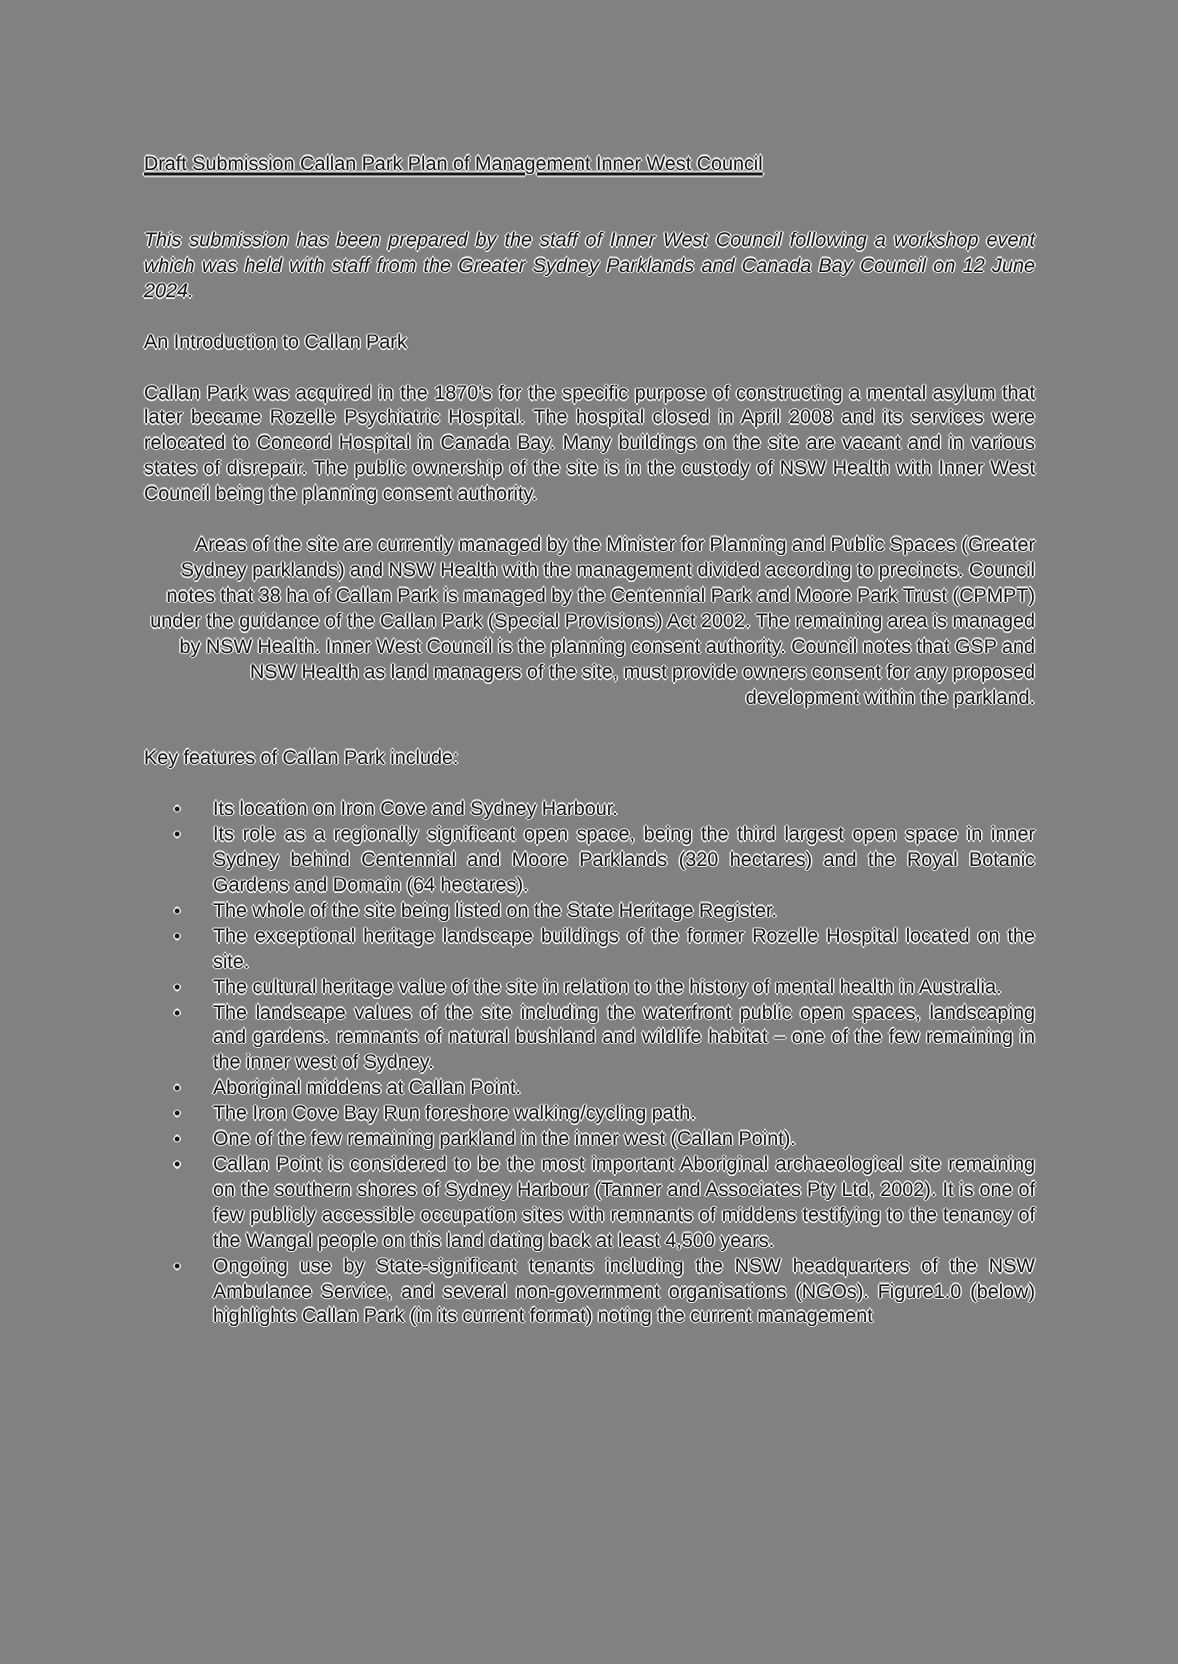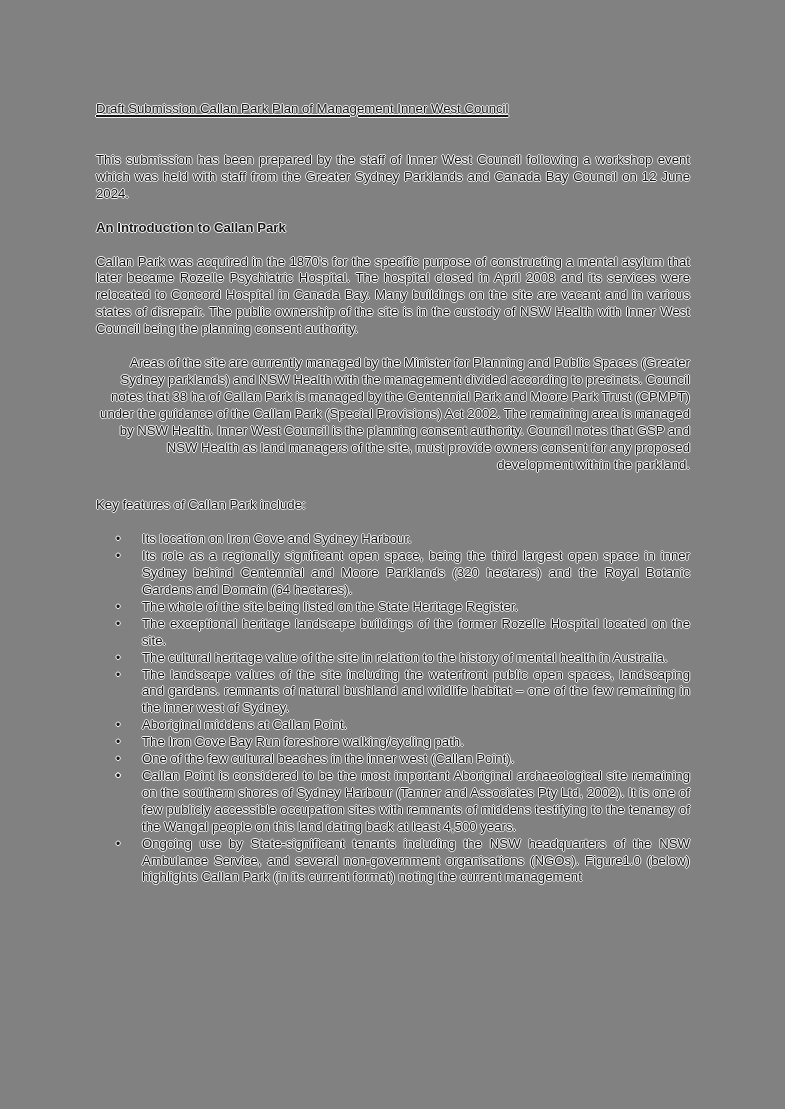--- a/index.html
+++ b/index.html
@@ -33,23 +33,24 @@
     .title {
       font-weight: normal;
       text-decoration: underline;
       text-decoration-thickness: 1.5px;
       text-underline-offset: 2px;
       margin: 0;
     }
     .p-intro {
       margin: 34px 0 0 0;
       text-align: justify;
+      font-style: italic;
     }
     .heading {
-      font-weight: bold;
+      font-weight: normal;
       margin: 17px 0 0 0;
     }
     .p-body {
       margin: 17px 0 0 0;
       text-align: justify;
     }
     .p-left {
       margin: 17px 0 0 0;
       text-align: right;
     }
@@ -91,19 +92,19 @@
 
   <ul class="features">
     <li class="halo"><span class="bullet">•</span><span>Its location on Iron Cove and Sydney Harbour.</span></li>
     <li class="halo"><span class="bullet">•</span><span>Its role as a regionally significant open space, being the third largest open space in inner Sydney behind Centennial and Moore Parklands (320 hectares) and the Royal Botanic Gardens and Domain (64 hectares).</span></li>
     <li class="halo"><span class="bullet">•</span><span>The whole of the site being listed on the State Heritage Register.</span></li>
     <li class="halo"><span class="bullet">•</span><span>The exceptional heritage landscape buildings of the former Rozelle Hospital located on the site.</span></li>
     <li class="halo"><span class="bullet">•</span><span>The cultural heritage value of the site in relation to the history of mental health in Australia.</span></li>
     <li class="halo"><span class="bullet">•</span><span>The landscape values of the site including the waterfront public open spaces, landscaping and gardens. remnants of natural bushland and wildlife habitat – one of the few remaining in the inner west of Sydney.</span></li>
     <li class="halo"><span class="bullet">•</span><span>Aboriginal middens at Callan Point.</span></li>
     <li class="halo"><span class="bullet">•</span><span>The Iron Cove Bay Run foreshore walking/cycling path.</span></li>
-    <li class="halo"><span class="bullet">•</span><span>One of the few cultural beaches in the inner west (Callan Point).</span></li>
+    <li class="halo"><span class="bullet">•</span><span>One of the few remaining parkland in the inner west (Callan Point).</span></li>
     <li class="halo"><span class="bullet">•</span></li>
     <li class="halo"><span class="bullet">•</span></li>
     <li class="halo"><span class="bullet">•</span><span>Callan Point is considered to be the most important Aboriginal archaeological site remaining on the southern shores of Sydney Harbour (Tanner and Associates Pty Ltd, 2002). It is one of few publicly accessible occupation sites with remnants of middens testifying to the tenancy of the Wangal people on this land dating back at least 4,500 years.</span></li>
     <li class="halo"><span class="bullet">•</span><span>Ongoing use by State-significant tenants including the NSW headquarters of the NSW Ambulance Service, and several non-government organisations (NGOs). Figure1.0 (below) highlights Callan Park (in its current format) noting the current management</span></li>
   </ul>
 </div>
 
 </body></html>

